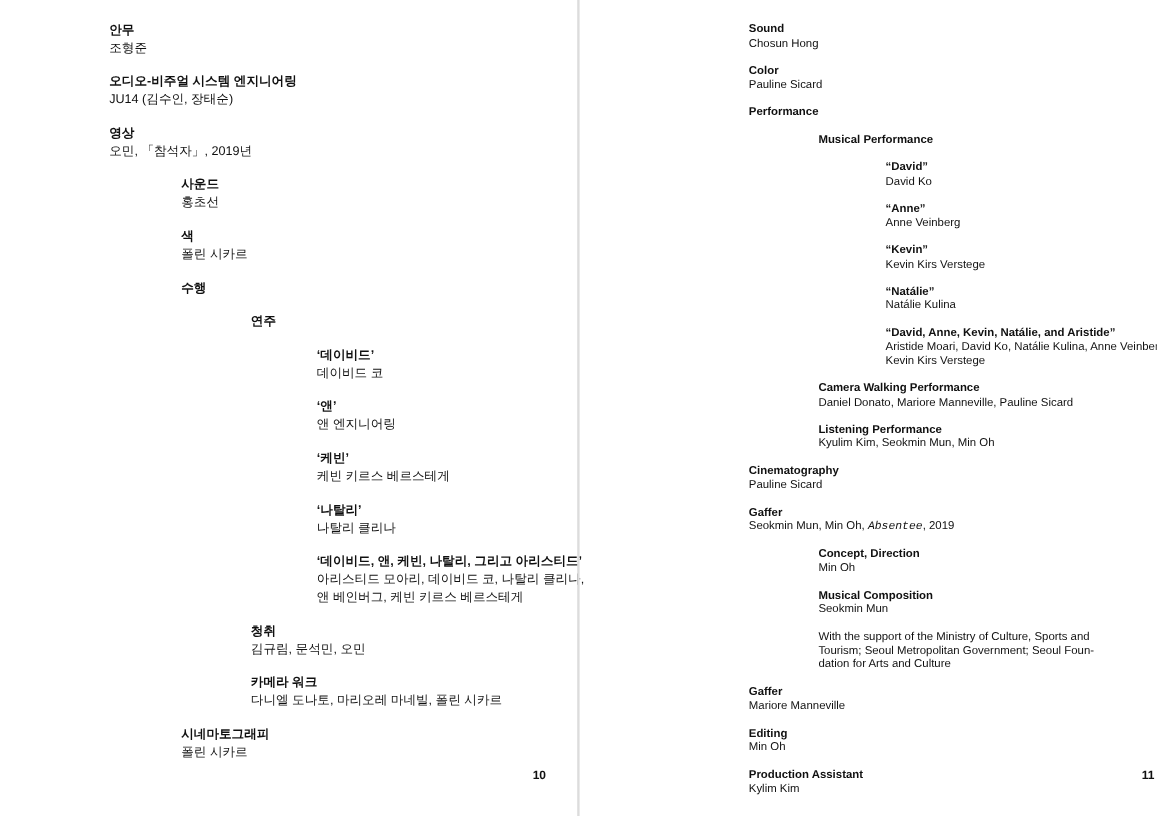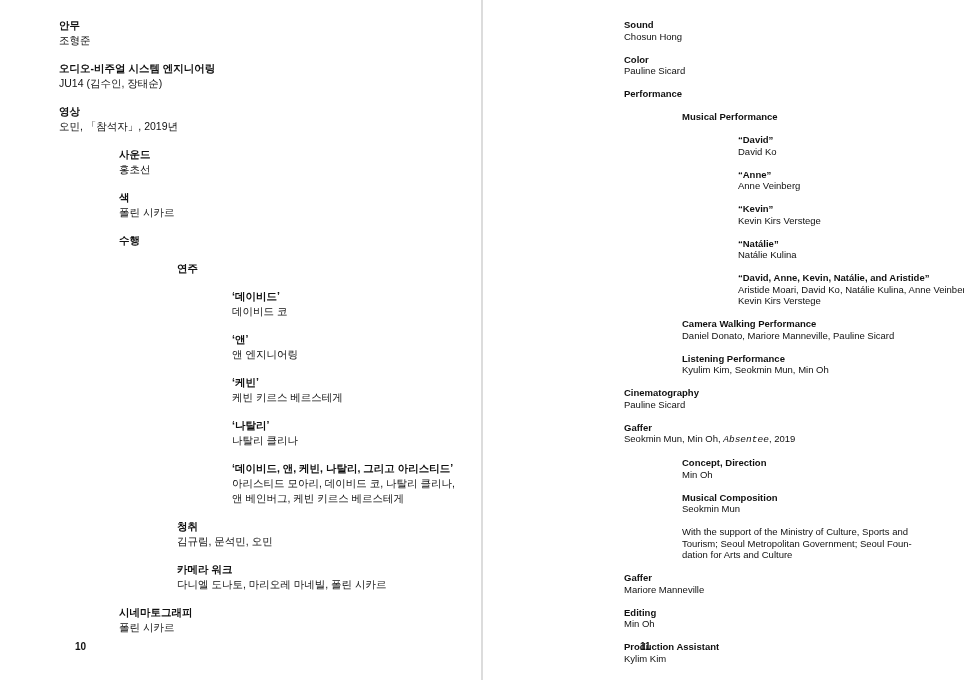--- a/index.html
+++ b/index.html
@@ -13,21 +13,21 @@
   .spread { position: relative; width: 964px; height: 680px; background: #ffffff; }
 
   .divider {
     position: absolute;
     left: 481px; top: 0;
     width: 2px; height: 680px;
     background: #dcdcdc;
   }
 
   .page { position: absolute; }
-  .page-ko { left: 59px; top: 18px; width: 380px; font-size: 10.5px; line-height: 15px; }
+  .page-ko { left: 91px; top: 18px; width: 380px; font-size: 10.5px; line-height: 15px; }
   .page-en { left: 624px; top: 19px; width: 322px; font-size: 9.5px; line-height: 11.5px; }
 
   .entry { margin-bottom: 13px; }
   .page-en .entry { margin-bottom: 11.5px; }
 
   .page-ko .indent-1 { margin-left: 60px; }
   .page-ko .indent-2 { margin-left: 118px; }
   .page-ko .indent-3 { margin-left: 173px; }
 
   .page-en .indent-1 { margin-left: 58px; }
@@ -36,20 +36,21 @@
   .label { font-weight: bold; white-space: nowrap; }
   .line  { font-weight: normal; white-space: nowrap; }
   .italic { font-style: italic; font-family: Liberation Mono, monospace; }
 
   .page-number {
     position: absolute;
     top: 639px;
     font-weight: bold;
     font-size: 10px;
     line-height: 15px;
+    text-align: right;
   }
   .page-number.pn-left  { left: 75px;  width: 380px; }
   .page-number.pn-right { left: 640px; width: 322px; }
 </style>
 </head>
 <body>
 
 <div class="spread">
 
   <div class="page page-ko" id="page-left">

